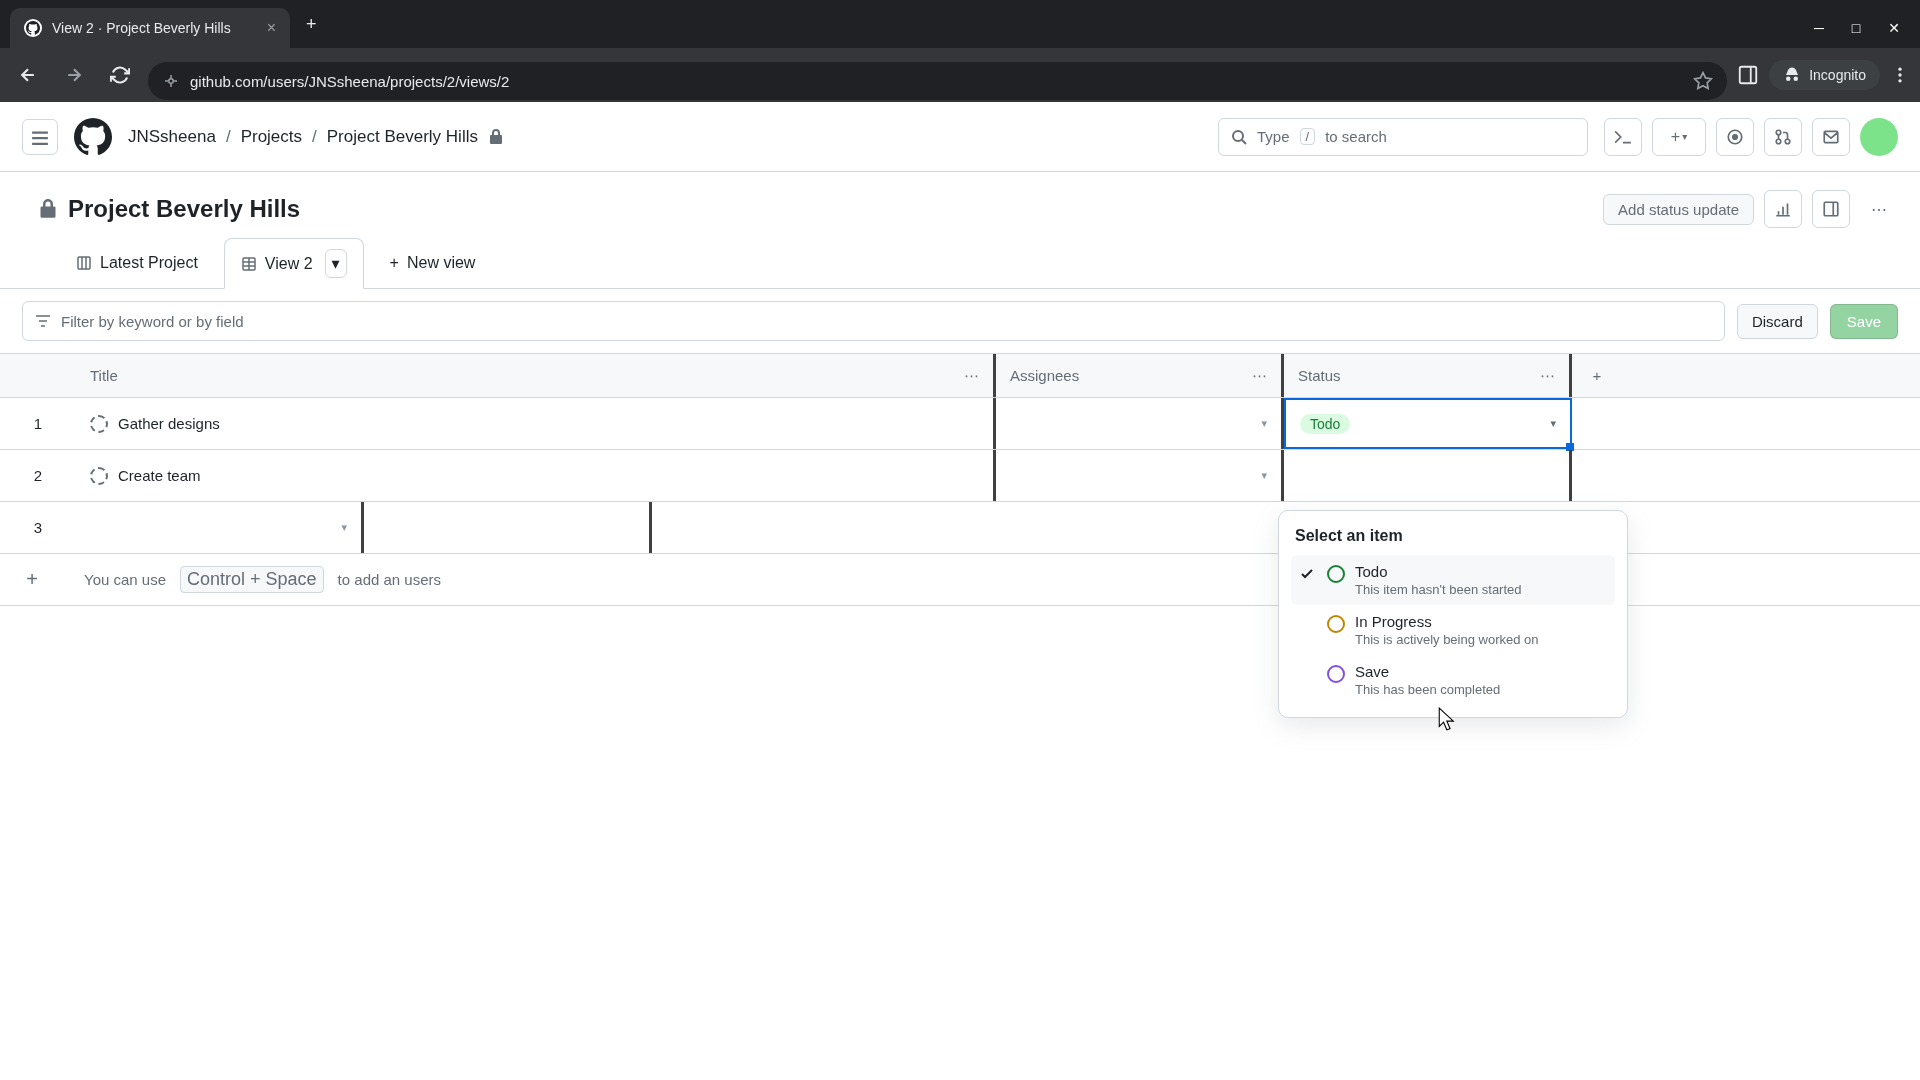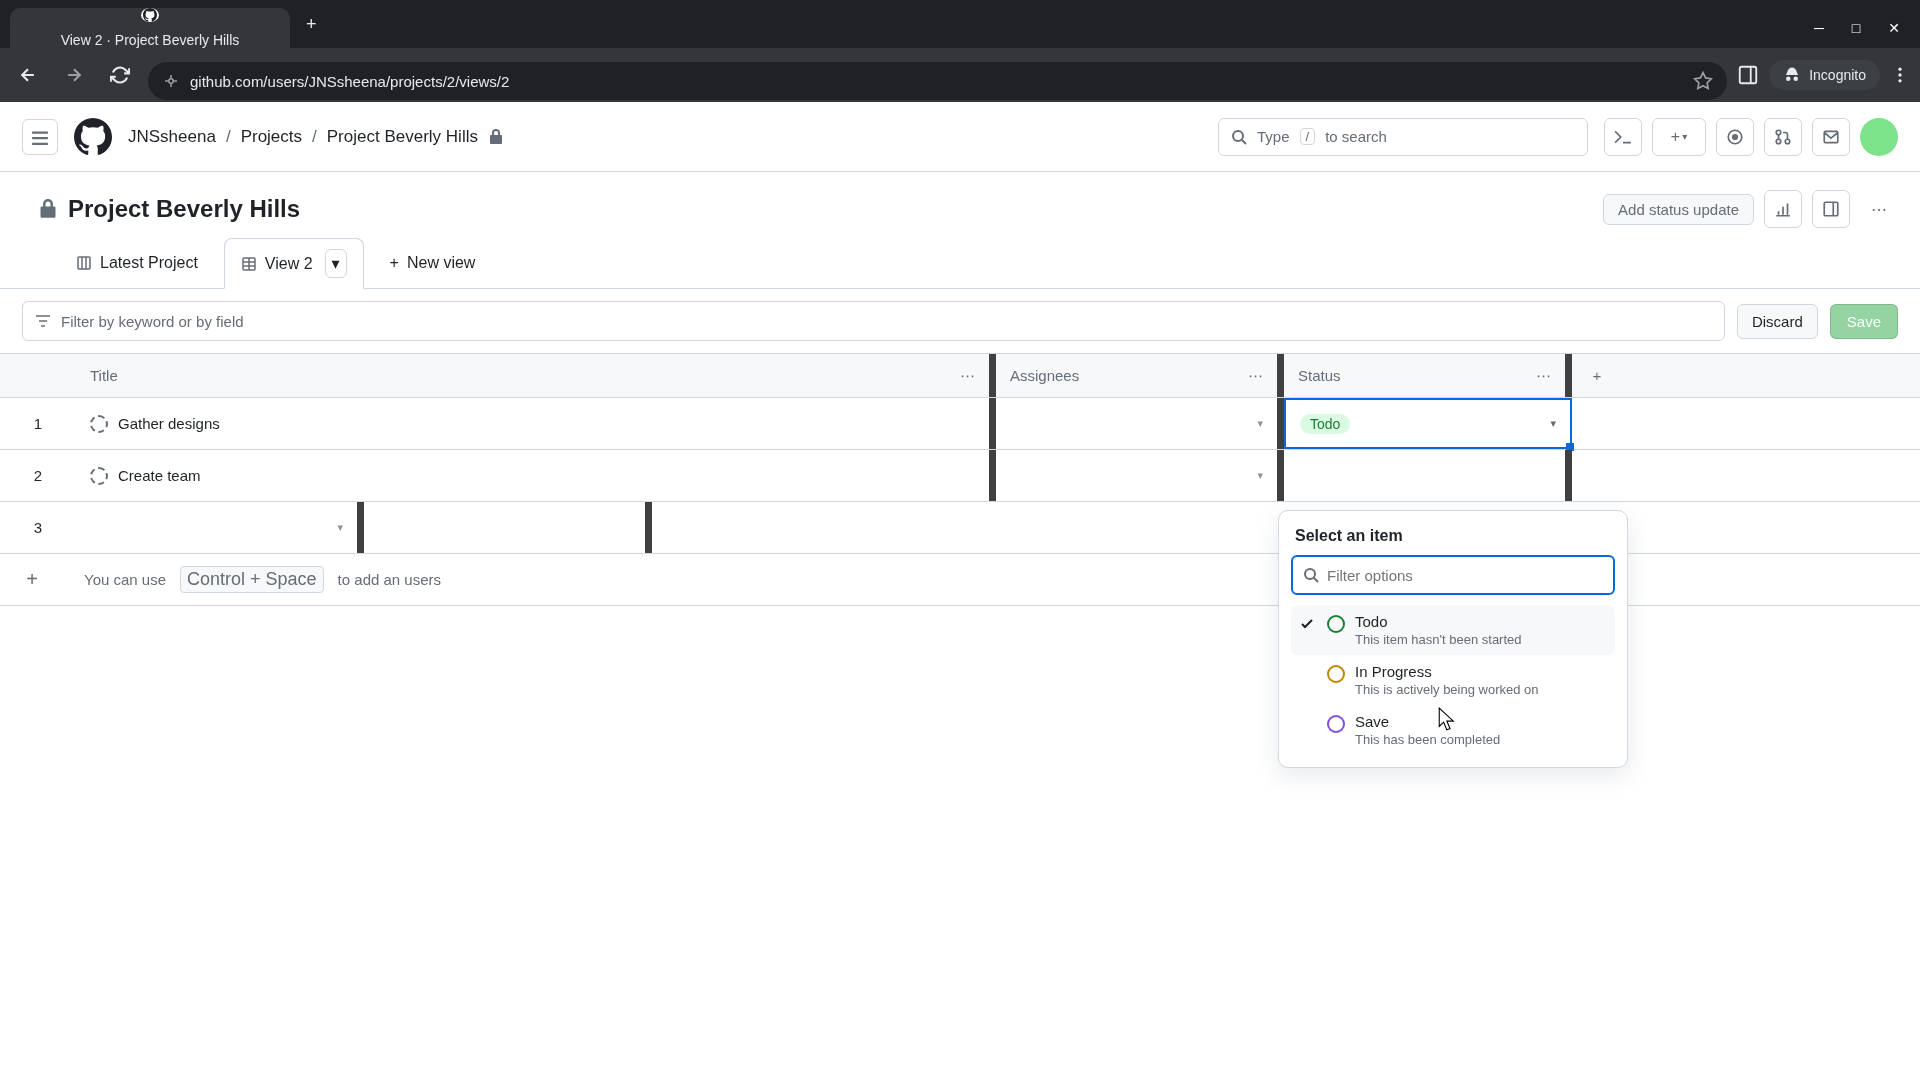--- a/index.html
+++ b/index.html
@@ -3,21 +3,21 @@
 <meta charset="utf-8">
 <style>
 * { box-sizing: border-box; margin: 0; padding: 0; font-family: -apple-system, BlinkMacSystemFont, "Segoe UI", Helvetica, Arial, sans-serif; }
 body { background: #fff; width: 1920px; height: 1080px; overflow: hidden; }
 
 
 .browser-chrome { background: #202124; height: 48px; display: flex; align-items: flex-end; padding-left: 10px; }
 .tab-strip { display: flex; align-items: center; height: 48px; }
 .win-controls { margin-left: auto; display: flex; gap: 28px; padding-right: 20px; padding-bottom: 12px; }
 .win-controls span { color: #fff; font-size: 14px; }
-.tab { background: #35363a; color: #e8eaed; display: flex; align-items: center; padding: 0 14px; height: 40px; border-radius: 10px 10px 0 0; margin-top: 8px; min-width: 280px; gap: 10px; font-size: 14px; flex-direction: column; }
+.tab { background: #35363a; color: #e8eaed; display: flex; align-items: center; padding: 0 14px; height: 40px; border-radius: 10px 10px 0 0; margin-top: 8px; min-width: 280px; gap: 10px; font-size: 14px; }
 .tab .favicon { width: 18px; height: 18px; background: #fff; border-radius: 50%; display: flex; align-items: center; justify-content: center; }
 .tab-close { margin-left: auto; font-size: 16px; color: #9aa0a6; cursor: pointer; }
 .tab-new { color: #e8eaed; font-size: 18px; padding: 0 16px; cursor: pointer; }
 
 .addr-bar { background: #35363a; height: 54px; display: flex; align-items: center; padding: 0 10px; gap: 10px; }
 .nav-btn { width: 36px; height: 36px; display: flex; align-items: center; justify-content: center; color: #9aa0a6; border-radius: 50%; cursor: pointer; }
 .nav-btn.active { color: #e8eaed; }
 .url-box { flex: 1; background: #202124; border-radius: 20px; height: 38px; display: flex; align-items: center; padding: 0 14px; color: #e8eaed; gap: 10px; font-size: 15px; margin-top: 12px; }
 .url-box .lock { width: 18px; height: 18px; }
 .url-actions { display: flex; margin-left: auto; gap: 12px; align-items: center; }
@@ -48,21 +48,21 @@
 .view-tab.active { border: 1px solid #d0d7de; border-bottom: 1px solid #fff; border-radius: 8px 8px 0 0; margin-bottom: -1px; background: #fff; }
 .view-tab .dropdown-caret { border: 1px solid #d0d7de; border-radius: 6px; padding: 4px 6px; margin-left: 4px; }
 
 .filter-row { display: flex; align-items: center; padding: 12px 22px; gap: 12px; }
 .filter-box { flex: 1; border: 1px solid #d0d7de; border-radius: 6px; height: 40px; display: flex; align-items: center; padding: 0 12px; gap: 10px; color: #656d76; font-size: 15px; }
 .discard-btn { border: 1px solid #d0d7de; background: #f6f8fa; border-radius: 6px; padding: 8px 14px; font-size: 15px; color: #1f2328; cursor: pointer; }
 .save-btn { background: #94d3a2; border: 1px solid rgba(31,35,40,0.15); color: #fff; border-radius: 6px; padding: 8px 16px; font-size: 15px; cursor: pointer; }
 
 .table { border-top: 1px solid #d0d7de; }
 .table-header { display: flex; height: 44px; background: #f6f8fa; border-bottom: 1px solid #d0d7de; }
-.col { border-right: 7px solid #404040; display: flex; align-items: center; padding: 0 14px; font-size: 15px; color: #656d76; position: relative; }
+.col { border-right: 3px solid #404040; display: flex; align-items: center; padding: 0 14px; font-size: 15px; color: #656d76; position: relative; }
 .col-num { width: 76px; justify-content: center; border-right: none; }
 .col-title { flex: 0 0 920px; }
 .col-assignees { flex: 0 0 288px; }
 .col-status { flex: 0 0 288px; }
 .col-add { flex: 0 0 50px; justify-content: center; cursor: pointer; border-right: none; }
 .col-menu { margin-left: auto; cursor: pointer; }
 
 .table-row { display: flex; height: 52px; border-bottom: 1px solid #d0d7de; }
 .table-row .col { color: #1f2328; }
 .row-title { display: flex; align-items: center; gap: 10px; }
@@ -351,27 +351,20 @@
       <span style="font-size:20px;color:#656d76;width:20px;text-align:center">+</span>
       <span style="margin-left:28px">You can use</span>
       <kbd>Control + Space</kbd>
       <span>to add an users</span>
     </div>
   </div>
 </div>
 
 <div class="status-dropdown">
   <div class="dropdown-title">Select an item</div>
-  <div class="dropdown-search">
-    <svg width="16" height="16" viewBox="0 0 16 16" fill="none" stroke="#656d76" stroke-width="2">
-        <circle cx="7" cy="7" r="5"></circle>
-        <path d="M11 11l4 4"></path>
-      </svg>
-    <input placeholder="Filter options" style="">
-  </div>
   <div class="dropdown-option selected">
     <div class="check-col">
         <svg width="16" height="16" viewBox="0 0 16 16" fill="none" stroke="#1f2328" stroke-width="2">
           <path d="M3 8l3 3 7-7"></path>
         </svg>
       </div>
     <span class="status-circle circle-green"></span>
     <div class="option-text">
       <div class="option-label">Todo</div>
       <div class="option-desc">This item hasn't been started</div>

